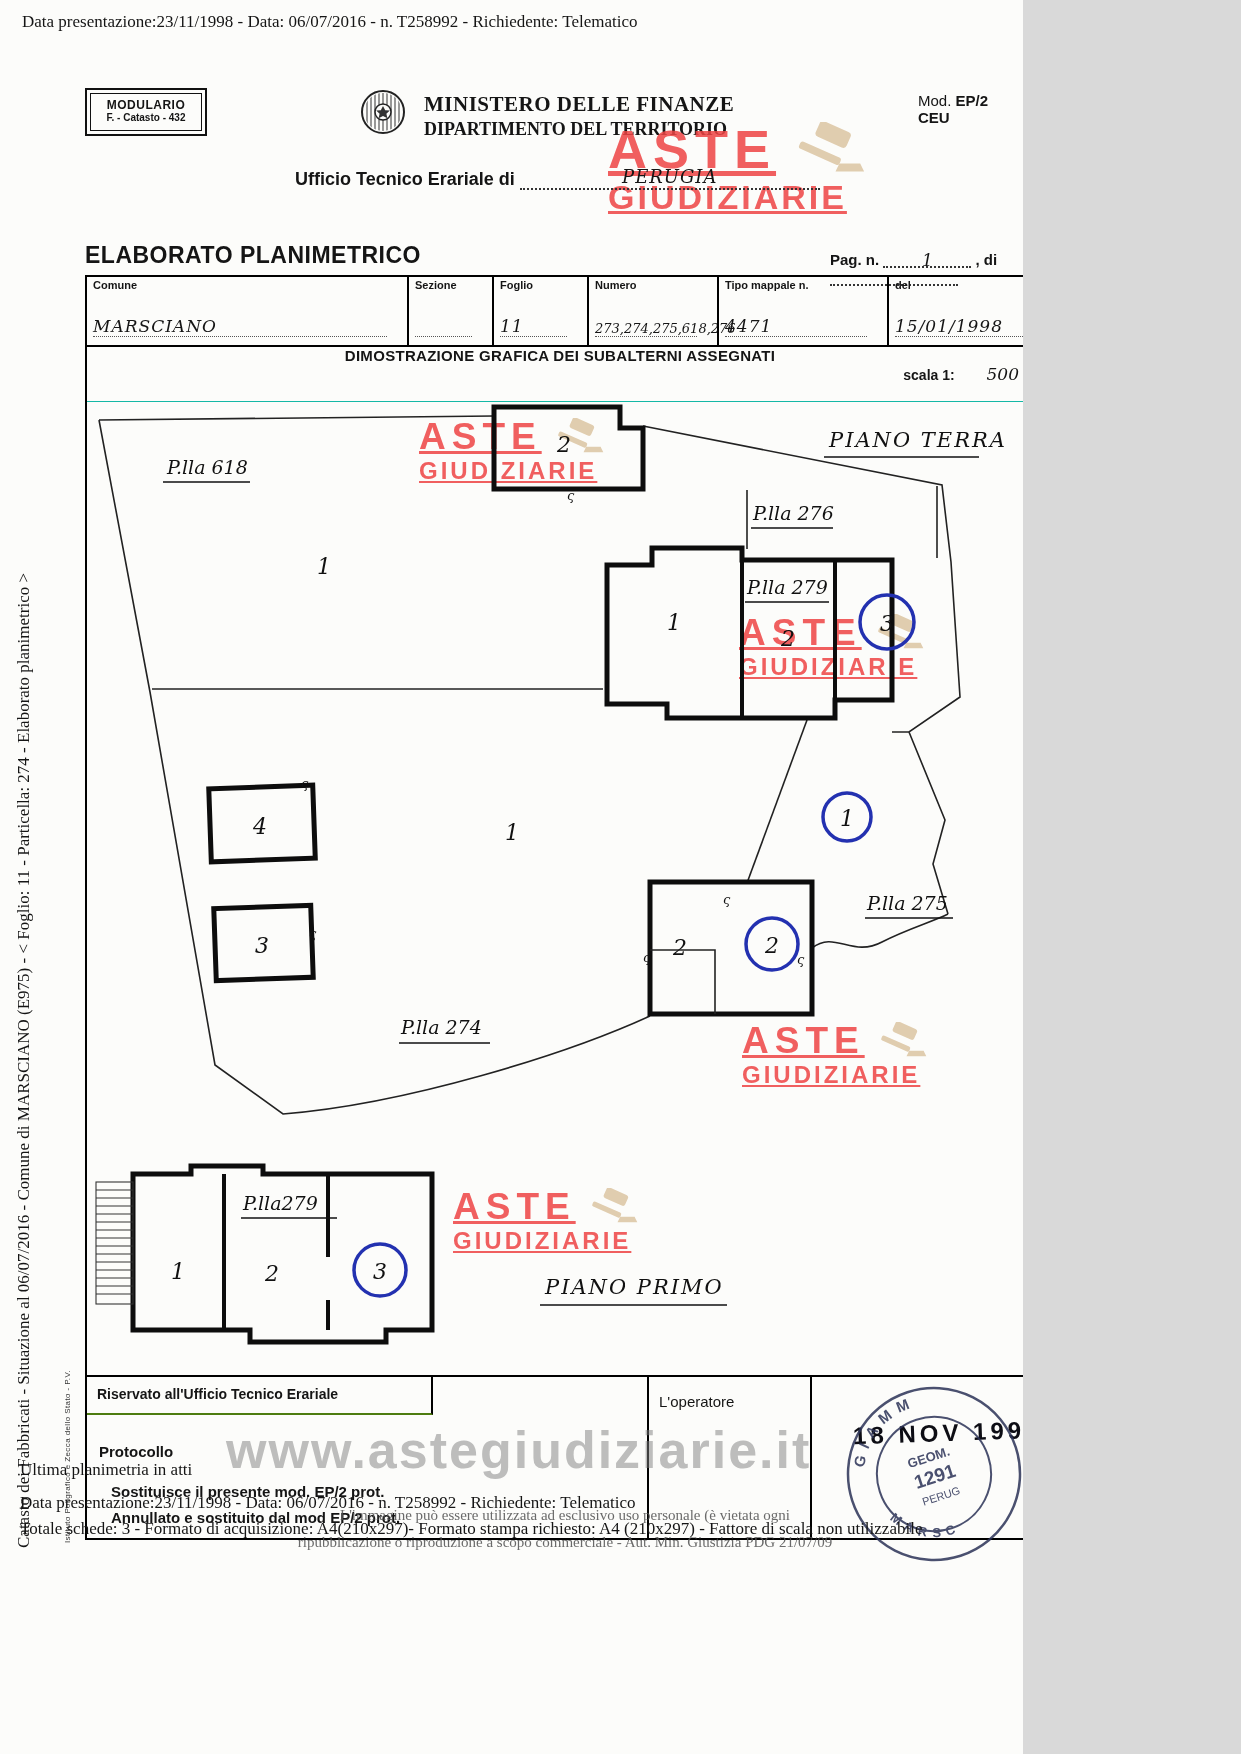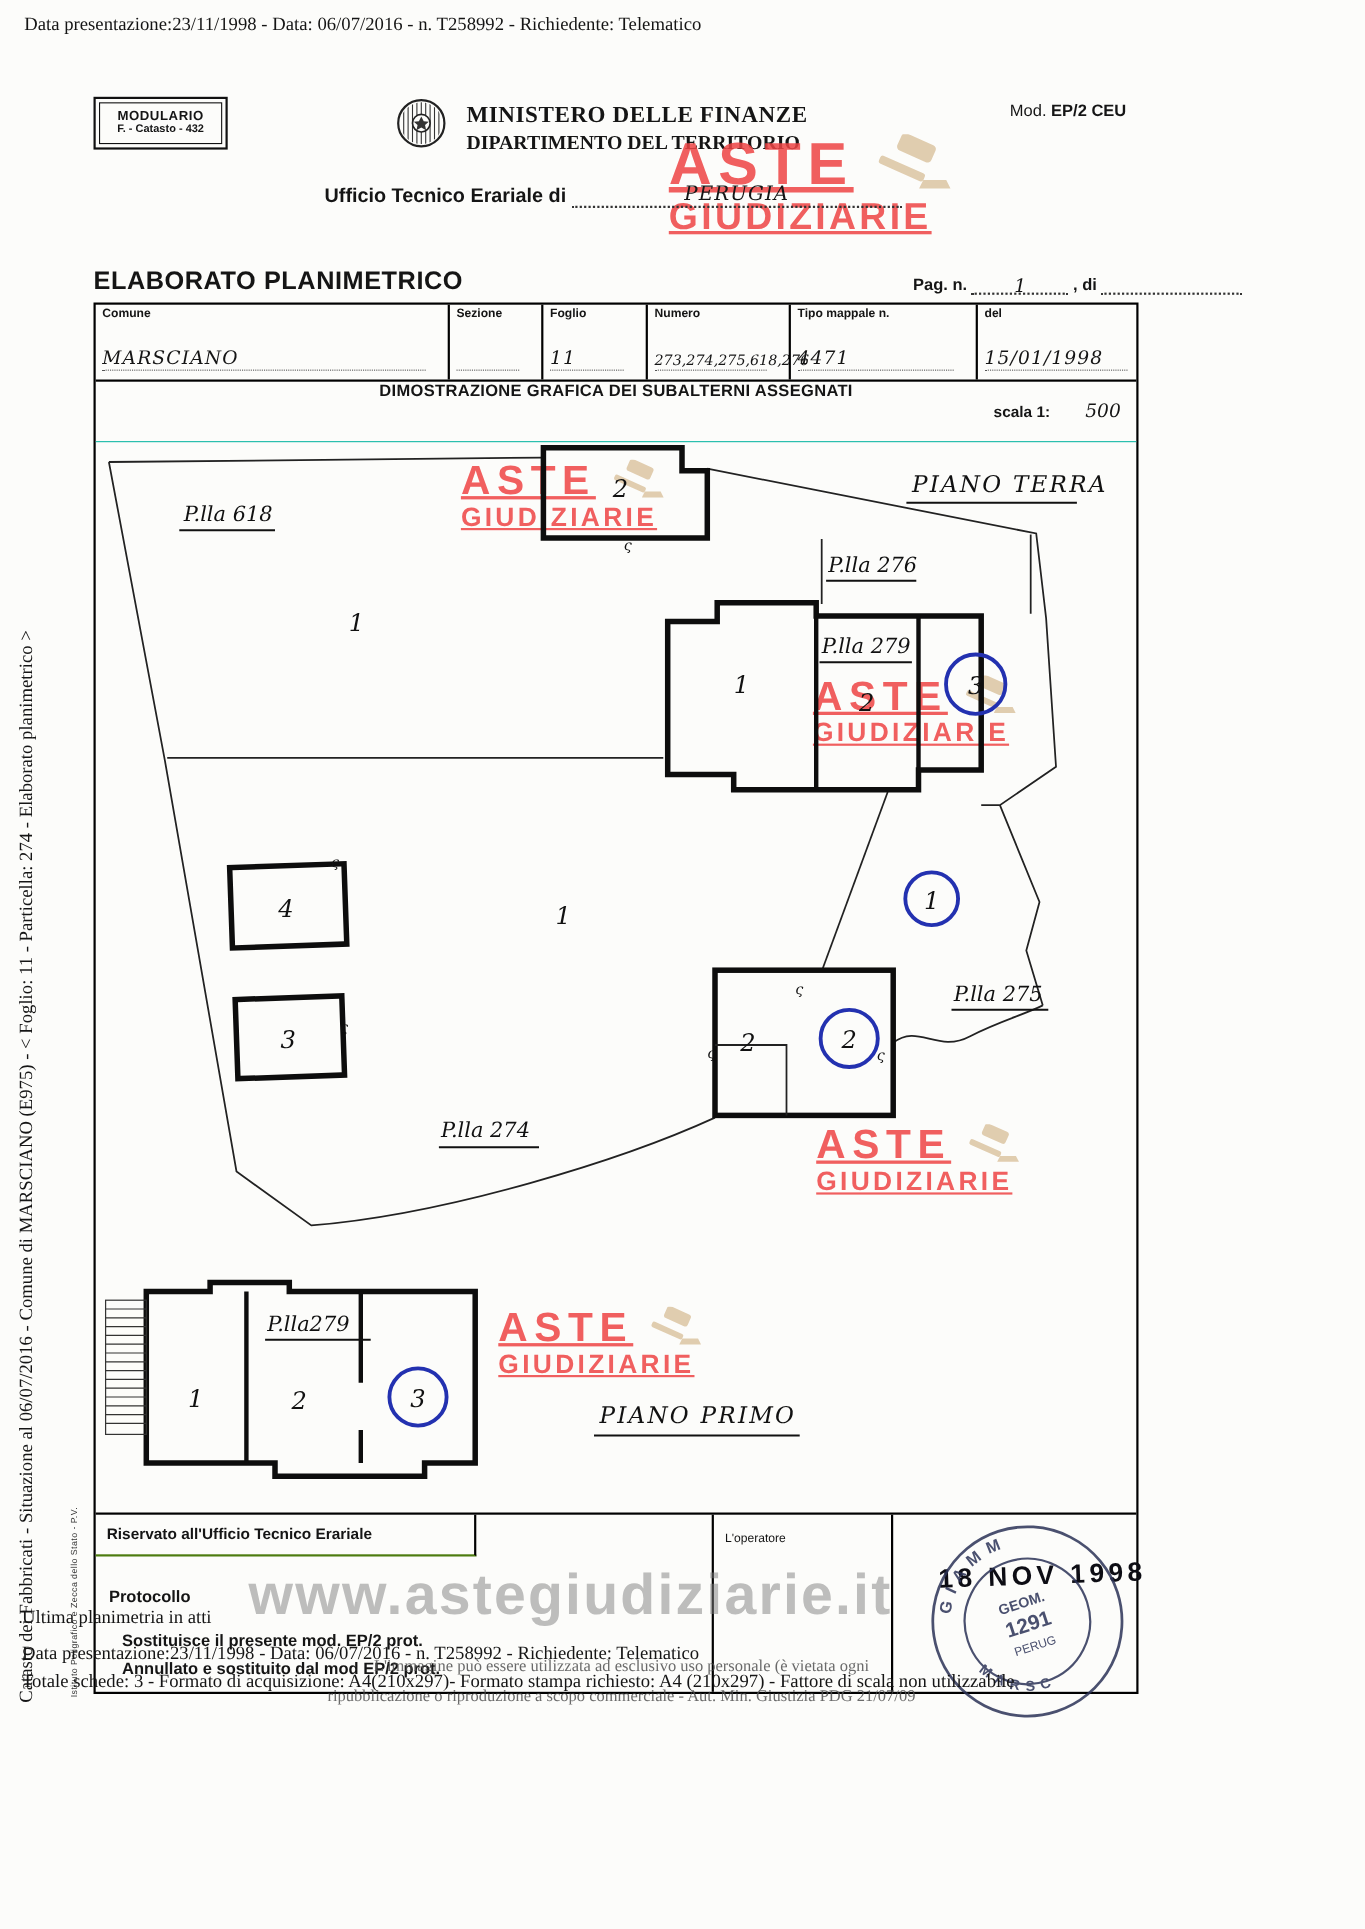--- a/index.html
+++ b/index.html
@@ -1,17 +1,17 @@
 <!DOCTYPE html>
 <html><head>
 <meta charset="utf-8">
 <style>
   * { margin:0; padding:0; box-sizing:border-box; }
   html,body { background:#d9d9d9; }
-  .page { position:relative; width:1241px; height:1754px; background:#fcfcfa;
+  .page { position:relative; width:1023px; height:1754px; background:#fcfcfa;
           font-family:"Liberation Sans", sans-serif; color:#151515; overflow:hidden; }
   .abs { position:absolute; }
   .serif { font-family:"Liberation Serif", serif; }
   .hand { font-family:"DejaVu Serif", serif; font-style:italic; }
 
   
   .top-meta { left:22px; top:12px; font-size:17px; }
   .side-meta { left:14px; top:1548px; width:1195px; font-size:17px;
                transform:rotate(-90deg); transform-origin:0 0; white-space:nowrap; }
 
@@ -78,21 +78,21 @@
   .plan-svg .num   { font-size:22px; }
   .plan-svg .big-lbl { font-size:21px; letter-spacing:2px; }
   .plan-svg .sq    { font-size:13px; }
 
   
   .footer-form { position:relative; height:161px; }
   .riservato { position:absolute; left:0; top:0; width:346px; height:38px;
                border-right:2px solid #000; border-bottom:2px solid #4d7c0f;
                font-size:14px; font-weight:bold; padding:9px 10px; }
   .vline { position:absolute; top:0; bottom:0; width:0; border-left:2px solid #000; }
-  .operatore { position:absolute; left:572px; top:16px; font-size:11px; }
+  .operatore { position:absolute; left:572px; top:16px; font-size:15px; }
   .protocollo { position:absolute; left:12px; top:66px; font-size:15px; font-weight:bold; }
   .sostituisce { position:absolute; left:24px; top:106px; font-size:15px; font-weight:bold; }
   .annullato { position:absolute; left:24px; top:132px; font-size:15px; font-weight:bold; }
   .date-stamp { position:absolute; left:766px; top:42px; font-size:24px; font-weight:bold;
                 letter-spacing:4px; color:#0d0d14; transform:rotate(-2deg); white-space:nowrap; }
   .stamp { position:absolute; left:752px; top:2px; opacity:.85; }
 
   .side-print { left:63px; top:1543px; width:170px; transform:rotate(-90deg);
                 transform-origin:0 0; font-size:8px; letter-spacing:.4px; color:#333;
                 white-space:nowrap; }

